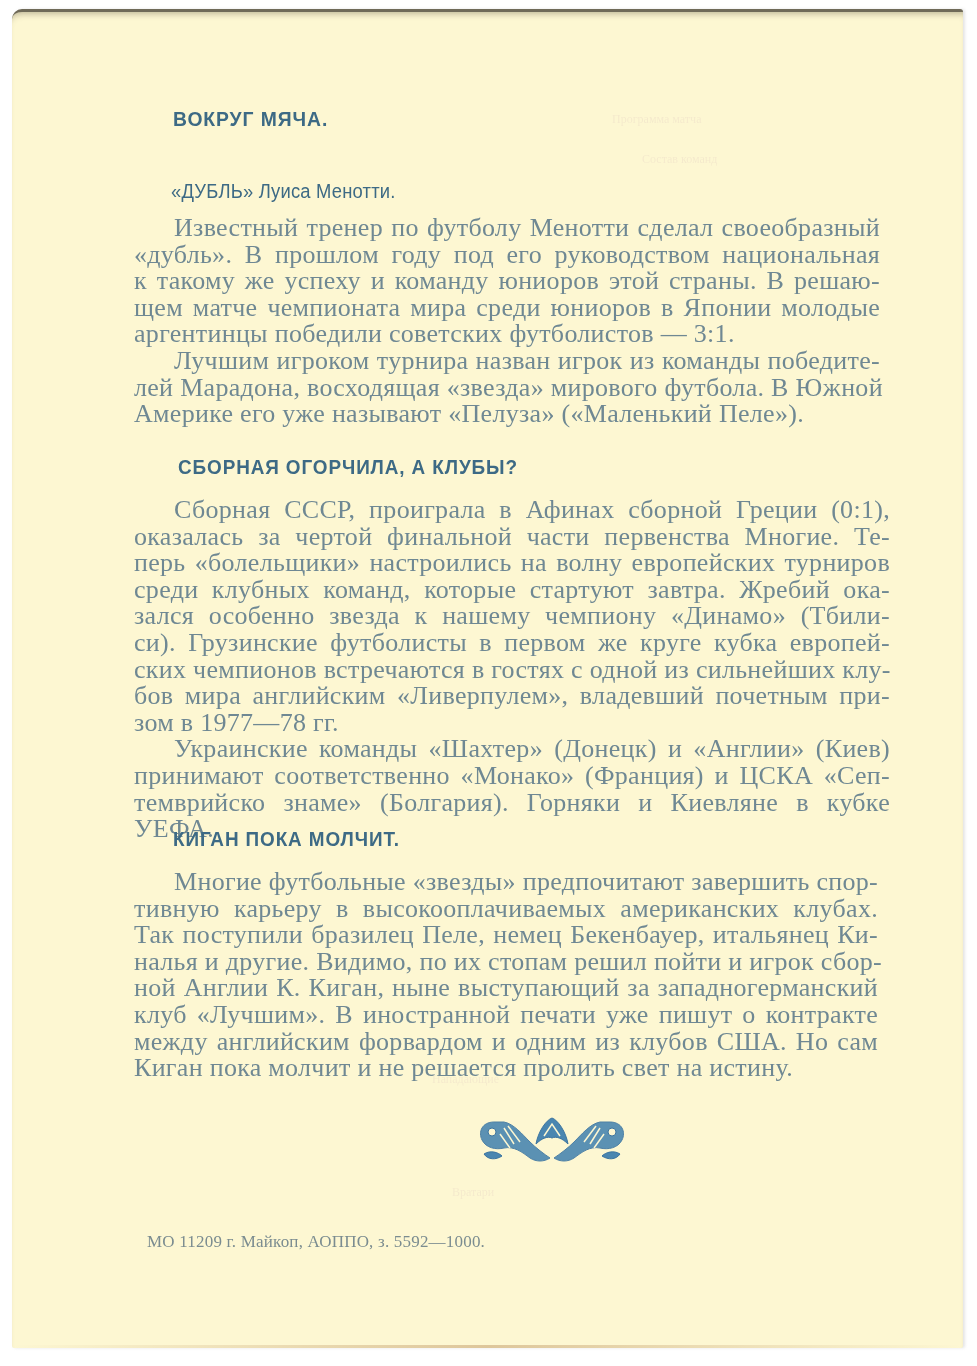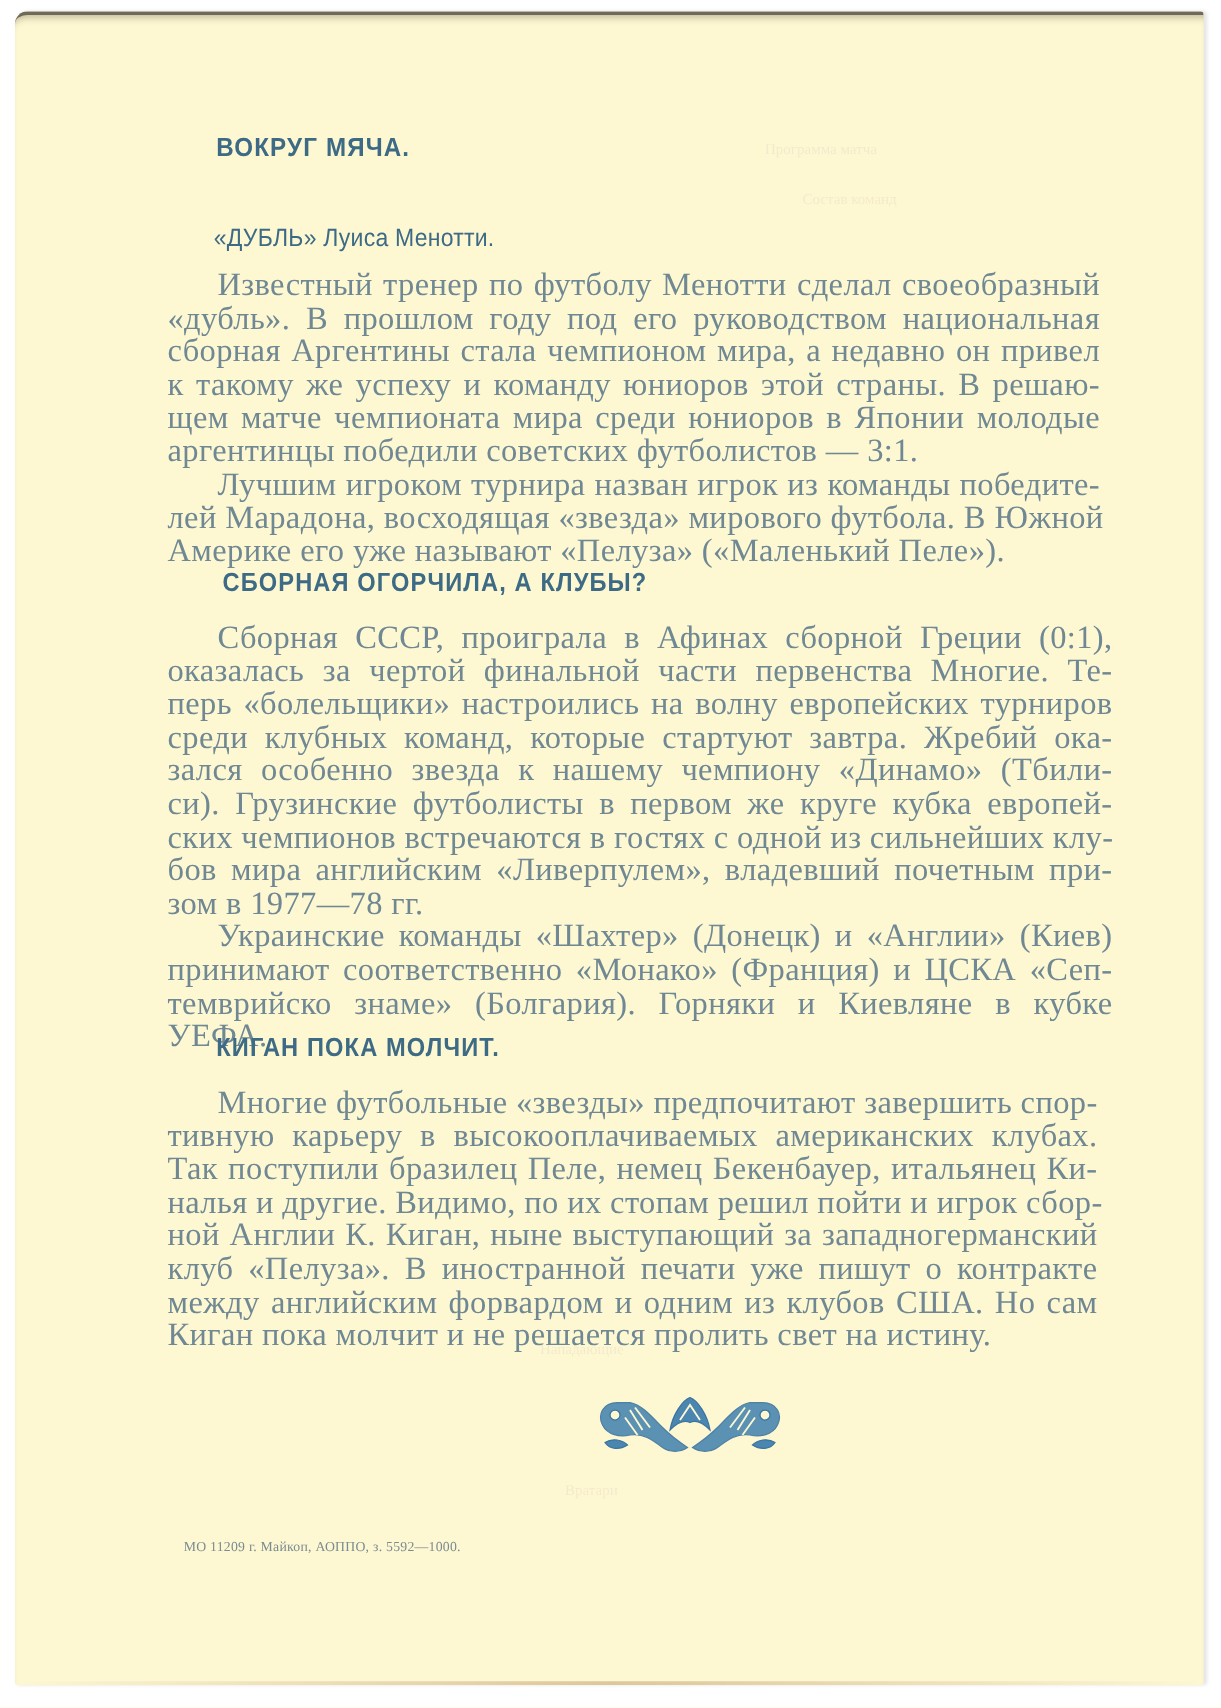--- a/index.html
+++ b/index.html
@@ -30,40 +30,39 @@
   .h-sub { left: 159px; top: 168px; font-size: 20px; font-weight: normal; letter-spacing: 0.2px; transform: scaleX(0.92); transform-origin: left; }
   .h-sec { font-size: 21px; transform: scaleX(0.90); transform-origin: left; }
   .para {
     position: absolute; color: #6f8893; font-size: 26px; line-height: 26.6px;
     text-align: justify; letter-spacing: 0.3px;
   }
   .para .line { display: block; white-space: nowrap; text-align-last: justify; text-align: justify; }
   .para .line.last { text-align-last: left; }
   .ornament { position: absolute; left: 462px; top: 1102px; width: 156px; height: 52px; }
   .imprint {
-    position: absolute; left: 135px; top: 1220px; color: #7b8c90; font-size: 11px; letter-spacing: 0.2px;
+    position: absolute; left: 135px; top: 1220px; color: #7b8c90; font-size: 17px; letter-spacing: 0.2px;
   }
 </style>
 </head>
 <body>
 
 <div class="page">
 
   <div class="ghost" style="left:600px;top:100px;">Программа матча</div>
   <div class="ghost" style="left:630px;top:140px;">Состав команд</div>
   <div class="ghost" style="left:420px;top:1060px;">Нападающие</div>
   <div class="ghost" style="left:440px;top:1140px;margin-top:33px;">Вратари</div>
 
   <div class="heading h-main">ВОКРУГ МЯЧА.</div>
 
   <div class="heading h-sub">«ДУБЛЬ» Луиса Менотти.</div>
   <div class="para" style="left:122px;top:203px;width:746px;">
     <span class="line" style="padding-left:40px;">Известный тренер по футболу Менотти сделал своеобразный</span>
     <span class="line">«дубль». В прошлом году под его руководством национальная</span>
-    <span class="line">сборная Аргентины стала чемпионом мира, а недавно он привел</span>
     <span class="line">к такому же успеху и команду юниоров этой страны. В решаю-</span>
     <span class="line">щем матче чемпионата мира среди юниоров в Японии молодые</span>
     <span class="line last">аргентинцы победили советских футболистов — 3:1.</span>
     <span class="line" style="padding-left:40px;">Лучшим игроком турнира назван игрок из команды победите-</span>
     <span class="line">лей Марадона, восходящая «звезда» мирового футбола. В Южной</span>
     <span class="line last">Америке его уже называют «Пелуза» («Маленький Пеле»).</span>
   </div>
 
   <div class="heading h-sec" style="left:166px;top:443px;">СБОРНАЯ ОГОРЧИЛА, А КЛУБЫ?</div>
   <div class="para" style="left:122px;top:485px;width:756px;font-family:Liberation Serif, serif;">
@@ -82,21 +81,21 @@
     <span class="line last">УЕФА.</span>
   </div>
 
   <div class="heading h-sec" style="left:161px;top:815px;">КИГАН ПОКА МОЛЧИТ.</div>
   <div class="para" style="left:122px;top:857px;width:744px;">
     <span class="line" style="padding-left:40px;">Многие футбольные «звезды» предпочитают завершить спор-</span>
     <span class="line">тивную карьеру в высокооплачиваемых американских клубах.</span>
     <span class="line">Так поступили бразилец Пеле, немец Бекенбауер, итальянец Ки-</span>
     <span class="line">налья и другие. Видимо, по их стопам решил пойти и игрок сбор-</span>
     <span class="line">ной Англии К. Киган, ныне выступающий за западногерманский</span>
-    <span class="line">клуб «Пелуза». В иностранной печати уже пишут о контракте</span>
+    <span class="line">клуб «Лучшим». В иностранной печати уже пишут о контракте</span>
     <span class="line">между английским форвардом и одним из клубов США. Но сам</span>
     <span class="line last">Киган пока молчит и не решается пролить свет на истину.</span>
   </div>
 
   <svg class="ornament" viewBox="0 0 156 52">
     <g fill="#4a86b0" stroke="#3b74a0" stroke-width="1">
 
       <path d="M20 8 C8 8 4 18 8 26 C12 34 22 36 30 34 C40 32 48 38 56 44 C62 48 70 48 76 44 C70 40 62 34 56 28 C48 20 40 10 30 8 Z" opacity="0.9"></path>
       <path d="M10 40 C16 36 24 38 28 42 C22 46 14 46 10 40 Z"></path>
       <circle cx="18" cy="18" r="4" fill="#fdf7d2"></circle>

